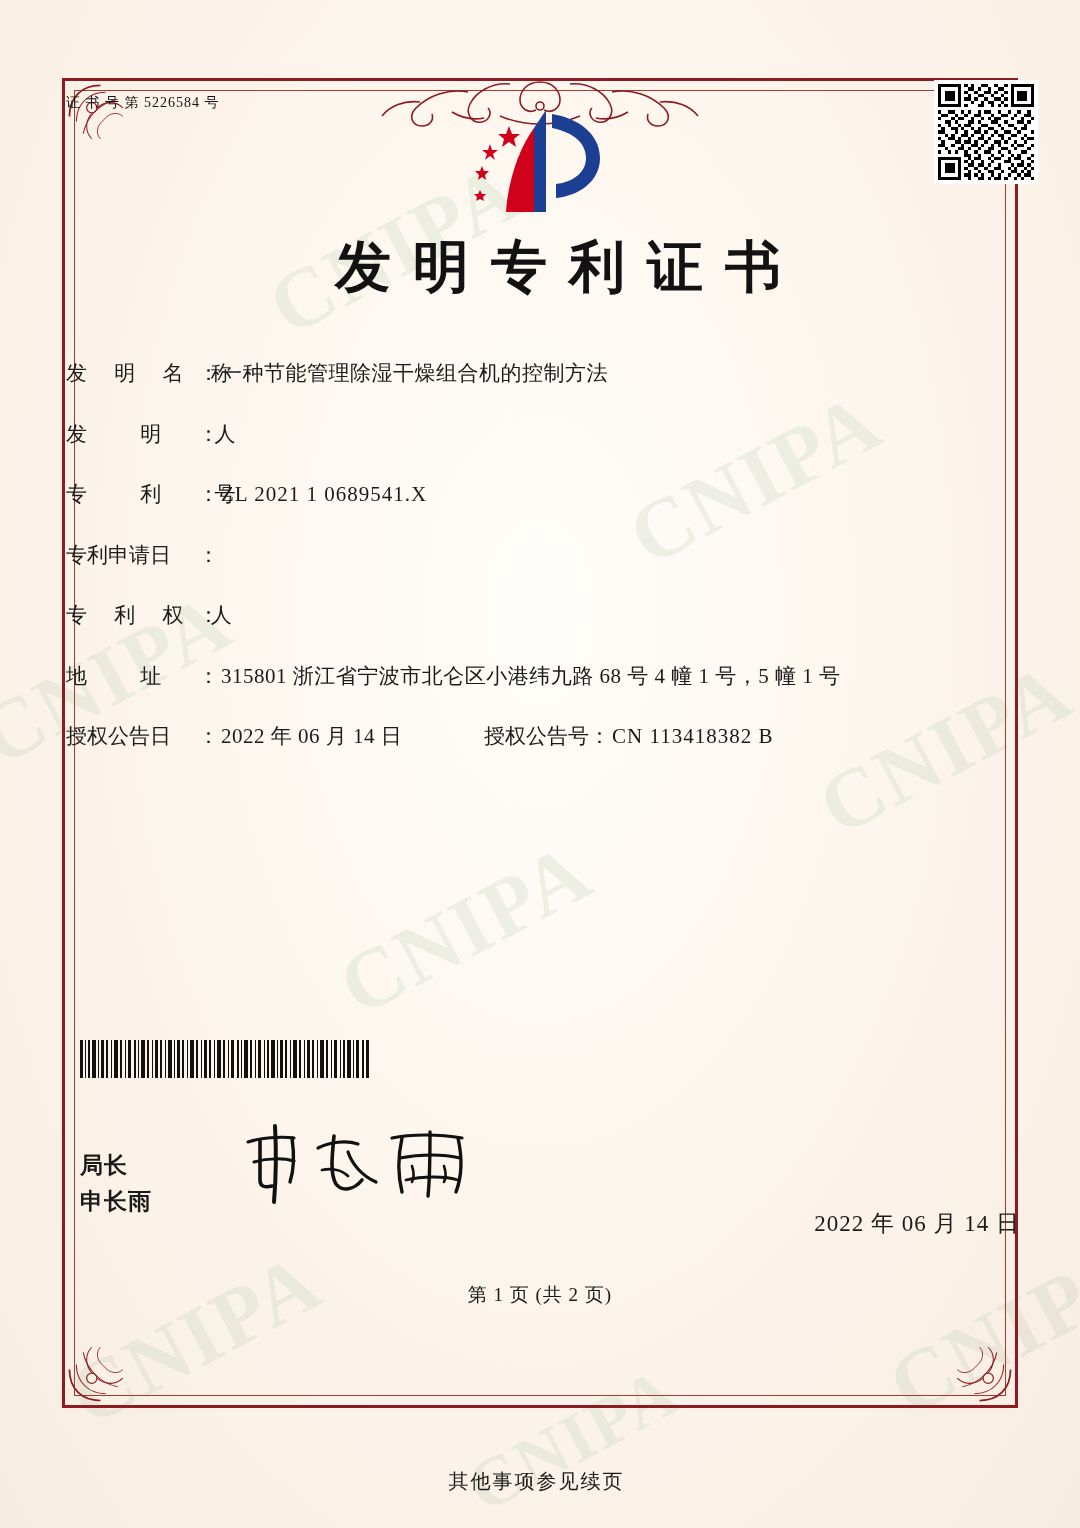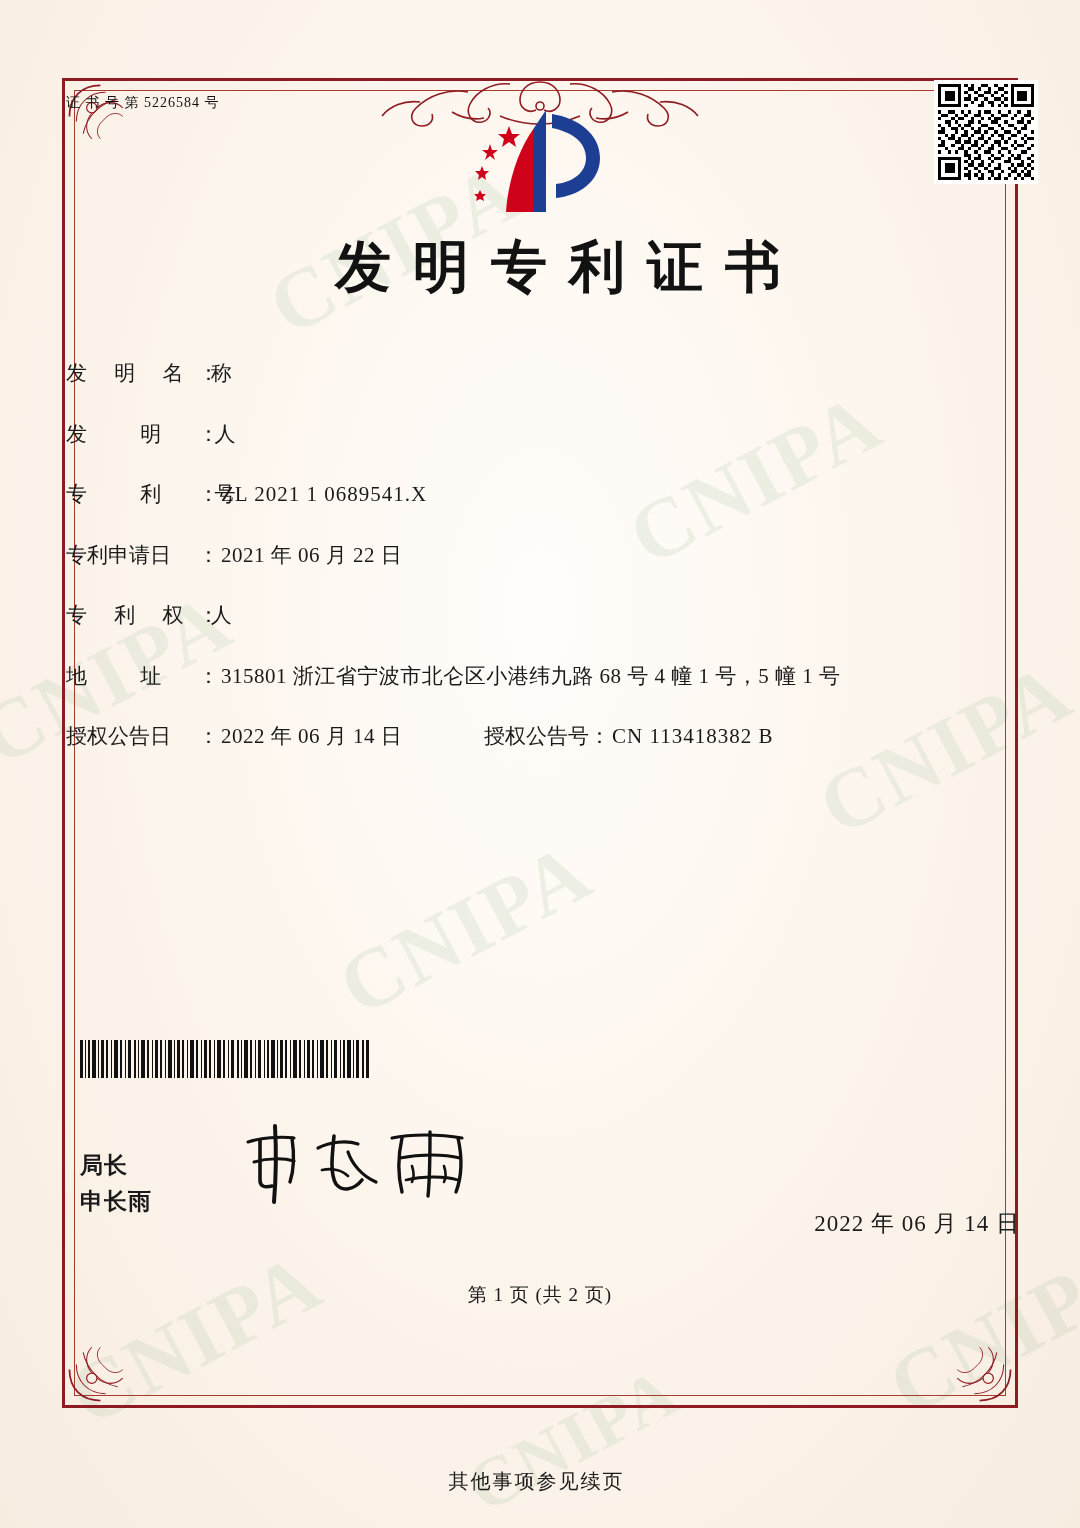--- a/index.html
+++ b/index.html
@@ -582,37 +582,37 @@
     </svg>
   </div>
 
   <div class="main-title">发明专利证书</div>
 
   <div class="fields">
 
     <div class="field-row">
       <span class="field-label lbl-spread-4">发 明 名 称</span>
       <span class="field-colon">：</span>
+      <span class="field-value">一种节能管理除湿干燥组合机的控制方法</span>
     </div>
 
     <div class="field-row">
       <span class="field-label lbl-spread-3">发 明 人</span>
       <span class="field-colon">：</span>
     </div>
 
     <div class="field-row">
       <span class="field-label lbl-spread-3">专 利 号</span>
       <span class="field-colon">：</span>
       <span class="field-value latin">ZL 2021 1 0689541.X</span>
     </div>
 
     <div class="field-row">
       <span class="field-label lbl-spread-2">专利申请日</span>
       <span class="field-colon">：</span>
-      <span class="field-value">2021 年 06 月 22 日</span>
     </div>
 
     <div class="field-row">
       <span class="field-label lbl-spread-4">专 利 权 人</span>
       <span class="field-colon">：</span>
     </div>
 
     <div class="field-row">
       <span class="field-label lbl-spread-3">地 址</span>
       <span class="field-colon">：</span>

